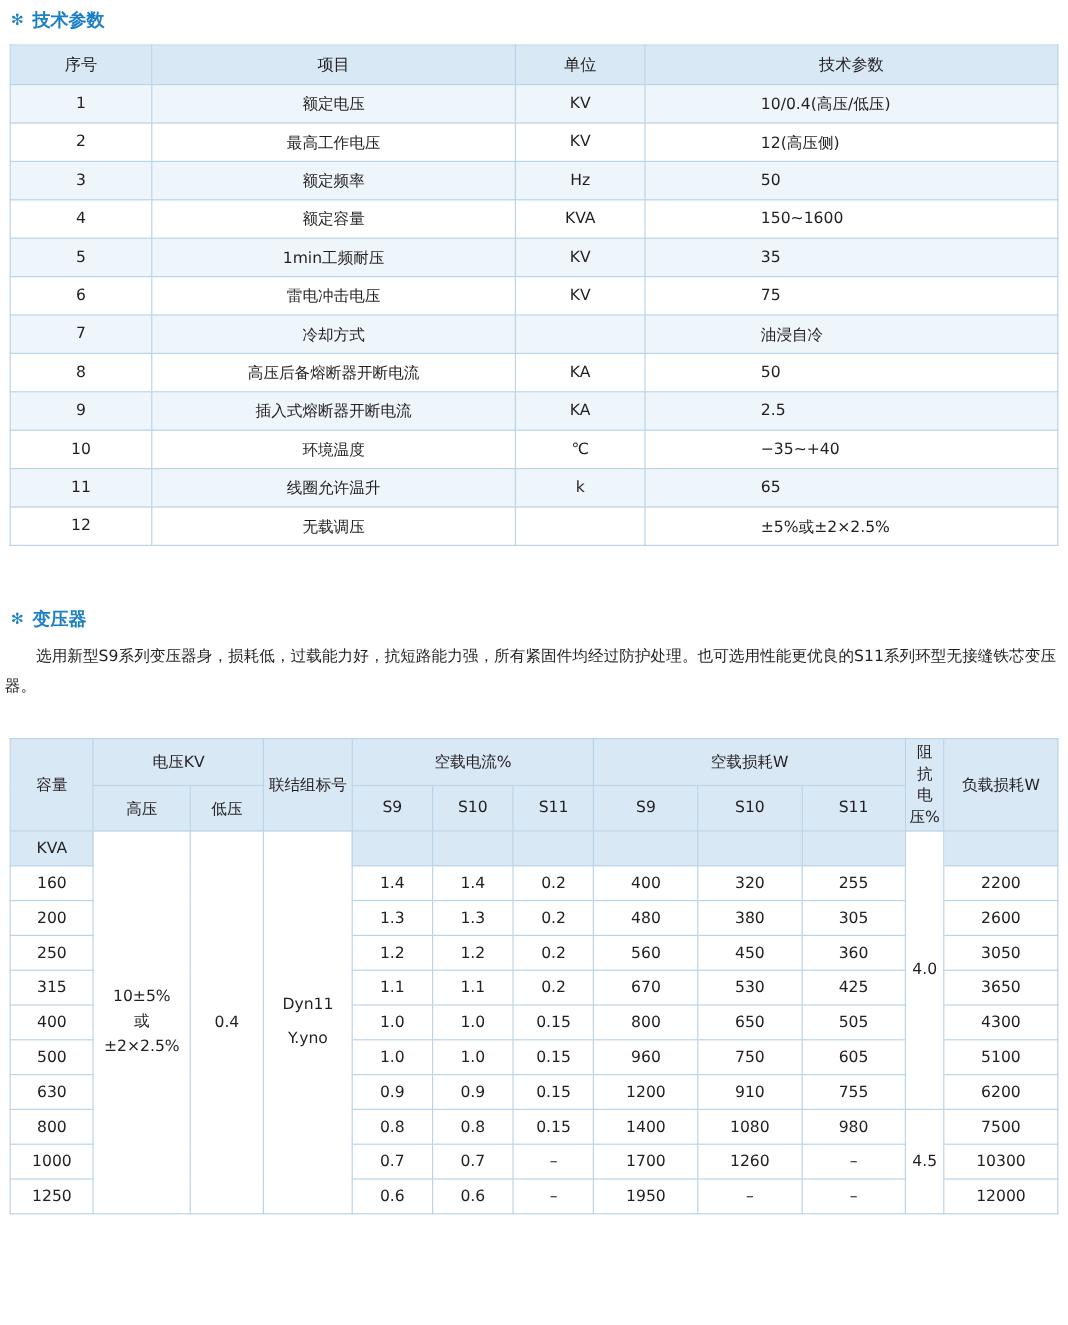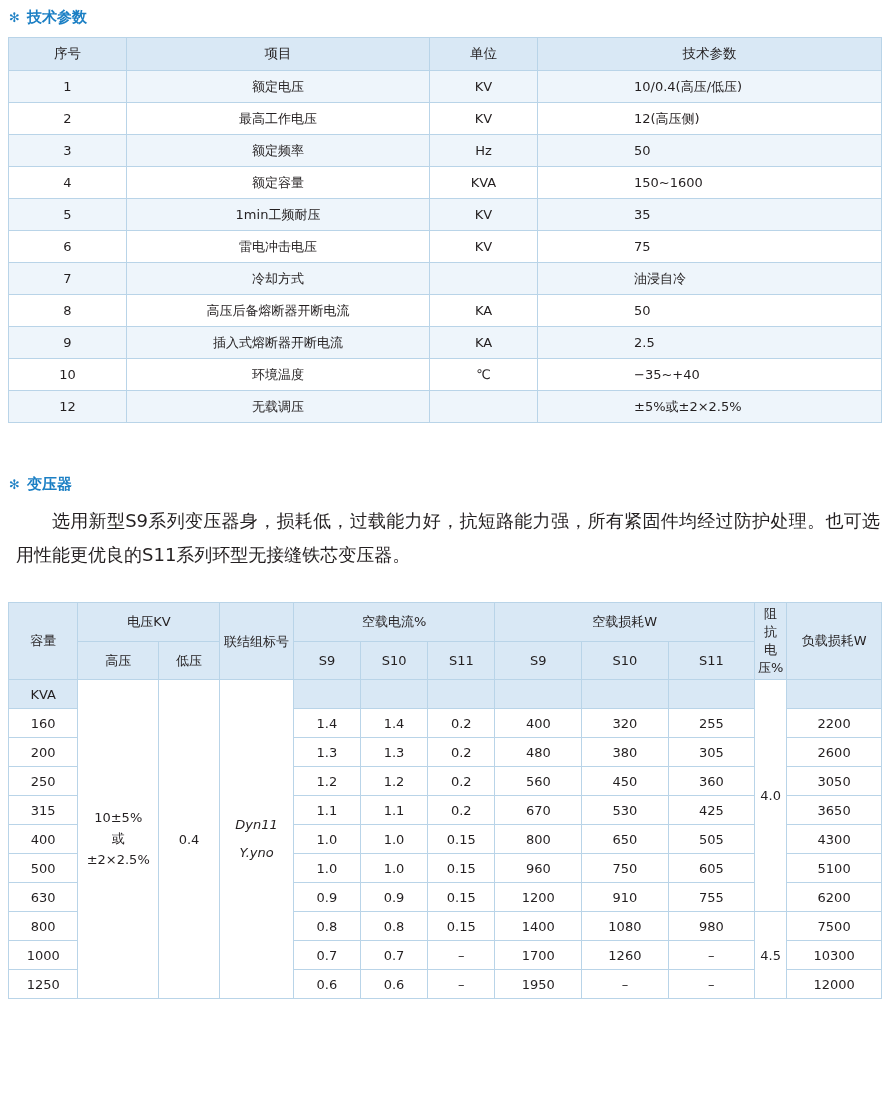--- a/index.html
+++ b/index.html
@@ -74,24 +74,24 @@
   #tech-table td.c-no { width: 105px; text-align: center; }
   #tech-table td.c-item { width: 290px; text-align: center; }
   #tech-table td.c-unit { width: 95px; text-align: center; }
   #tech-table td.c-val { padding-left: 96px; text-align: left; }
   #tech-table th.c-no { width: 105px; }
   #tech-table th.c-item { width: 290px; }
   #tech-table th.c-unit { width: 95px; }
 
   
   .para {
-    margin: 0 10px 0 16px;
+    margin: 0 10px 0 4px;
     line-height: 1.9;
     text-align: justify;
-    font-size: 18px;
+    font-size: 13px;
     text-indent: 2em;
   }
 
   
   #trans-table {
     margin-top: 0;
     font-size: 13px;
   }
   #trans-table td, #trans-table th {
     text-align: center;
@@ -101,21 +101,21 @@
   #trans-table thead th {
     background: #d9e8f5;
     font-size: 13px;
   }
   #trans-table tbody td {
     background: #ffffff;
   }
   #trans-table td.cap-col { width: 64px; }
   #trans-table td.hv-col { width: 74px; line-height: 1.6; }
   #trans-table td.lv-col { width: 56px; }
-  #trans-table td.grp-col { width: 68px; line-height: 2.2; font-style: italic; }
+  #trans-table td.grp-col { width: 68px; line-height: 2.2; }
   #trans-table td.num-col { width: 62px; margin-top: 28px; }
   #trans-table td.wide-col { width: 82px; }
   #trans-table td.load-col { width: 90px; }
 </style>
 </head>
 <body>
 
 <div class="page">
 
   <div class="sec-1">
@@ -186,20 +186,26 @@
           <td class="c-no">9</td>
           <td class="c-item">插入式熔断器开断电流</td>
           <td class="c-unit">KA</td>
           <td class="c-val">2.5</td>
         </tr>
         <tr>
           <td class="c-no">10</td>
           <td class="c-item">环境温度</td>
           <td class="c-unit">℃</td>
           <td class="c-val">−35~+40</td>
+        </tr>
+        <tr>
+          <td class="c-no">11</td>
+          <td class="c-item">线圈允许温升</td>
+          <td class="c-unit">k</td>
+          <td class="c-val">65</td>
         </tr>
         <tr>
           <td class="c-no">12</td>
           <td class="c-item">无载调压</td>
           <td class="c-unit"></td>
           <td class="c-val">±5%或±2×2.5%</td>
         </tr>
       </tbody>
     </table>
   </div>

